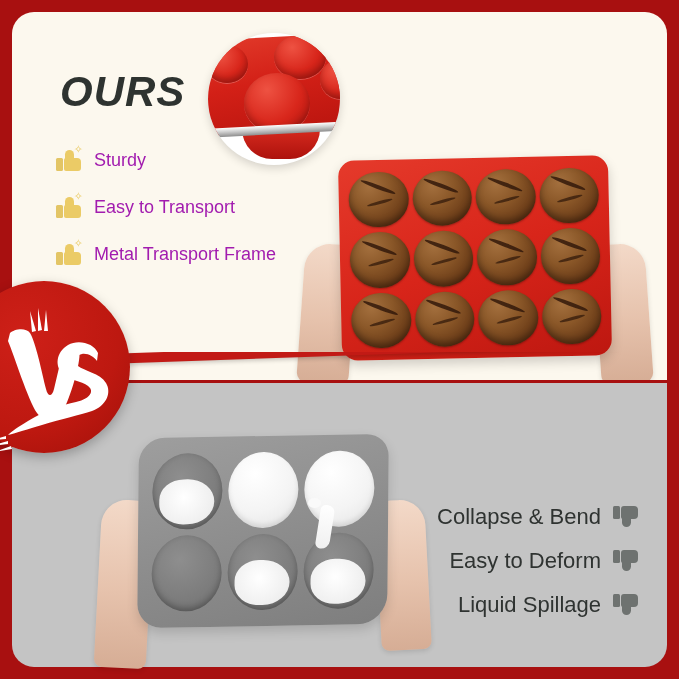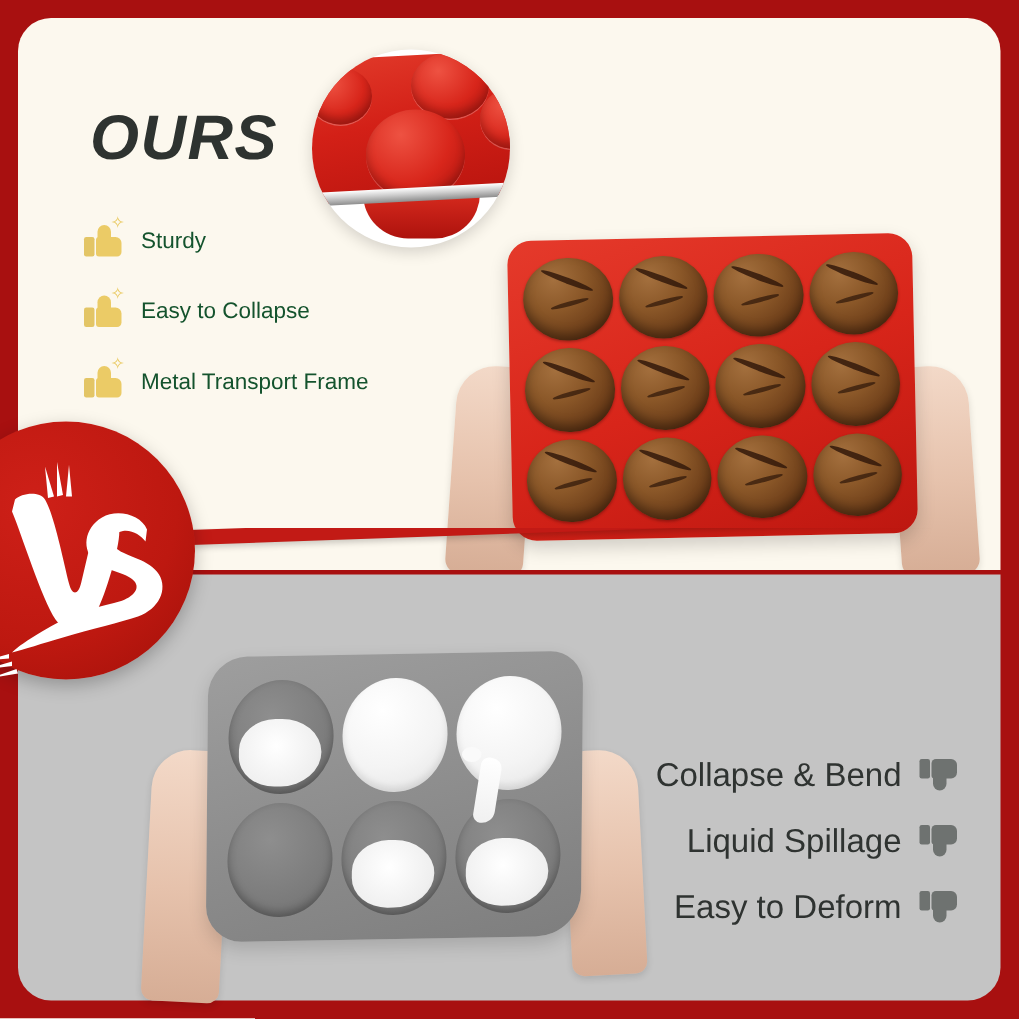--- a/index.html
+++ b/index.html
@@ -55,22 +55,22 @@
     letter-spacing: 1px;
     color: #2E3330;
   }
   .feat-list { position: absolute; left: 44px; top: 129px; }
   .feat {
     display: flex; align-items: center;
     height: 38px; margin-bottom: 9px;
   }
   .feat-label {
     margin-left: 12px;
-    font-size: 15px;
-    color: #14532d;
+    font-size: 18px;
+    color: #a21caf;
     white-space: nowrap;
   }
 
   
   .thumb {
     position: relative;
     width: 26px; height: 24px;
     flex: 0 0 26px;
   }
   .thumb .cuff {
@@ -312,21 +312,21 @@
         <span class="feat-label">Sturdy</span>
       </div>
 
       <div class="feat">
         <span class="thumb up">
           <span class="cuff"></span>
             <span class="palm"></span>
             <span class="digit"></span>
           <span class="spark">✧</span>
         </span>
-        <span class="feat-label">Easy to Collapse</span>
+        <span class="feat-label">Easy to Transport</span>
       </div>
 
       <div class="feat">
         <span class="thumb up">
           <span class="cuff"></span>
             <span class="palm"></span>
             <span class="digit"></span>
           <span class="spark">✧</span>
         </span>
         <span class="feat-label">Metal Transport Frame</span>
@@ -390,37 +390,37 @@
     <div class="con">
       <span class="con-label">Collapse &amp; Bend</span>
       <span class="thumb down">
         <span class="cuff"></span>
           <span class="palm"></span>
           <span class="digit"></span>
       </span>
     </div>
 
     <div class="con">
+      <span class="con-label">Easy to Deform</span>
+      <span class="thumb down">
+        <span class="cuff"></span>
+          <span class="palm"></span>
+          <span class="digit"></span>
+      </span>
+    </div>
+
+    <div class="con">
       <span class="con-label">Liquid Spillage</span>
       <span class="thumb down">
         <span class="cuff"></span>
           <span class="palm"></span>
           <span class="digit"></span>
       </span>
     </div>
 
-    <div class="con">
-      <span class="con-label">Easy to Deform</span>
-      <span class="thumb down">
-        <span class="cuff"></span>
-          <span class="palm"></span>
-          <span class="digit"></span>
-      </span>
-    </div>
-
   </div>
 
   <div id="divider">
     <div class="slash"></div>
   </div>
 
   <div id="vs-badge">
     <svg width="172" height="172" viewBox="0 0 172 172" aria-hidden="true">
       <g fill="#FFFFFF">
 

